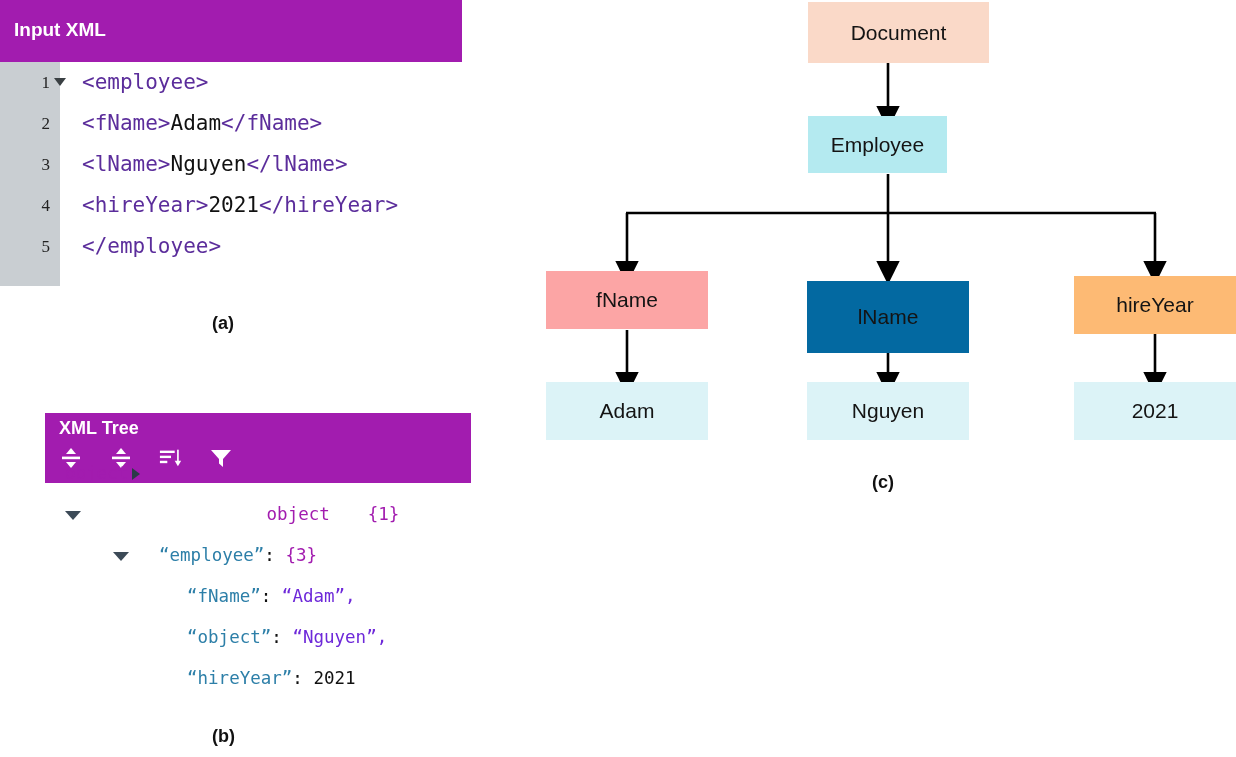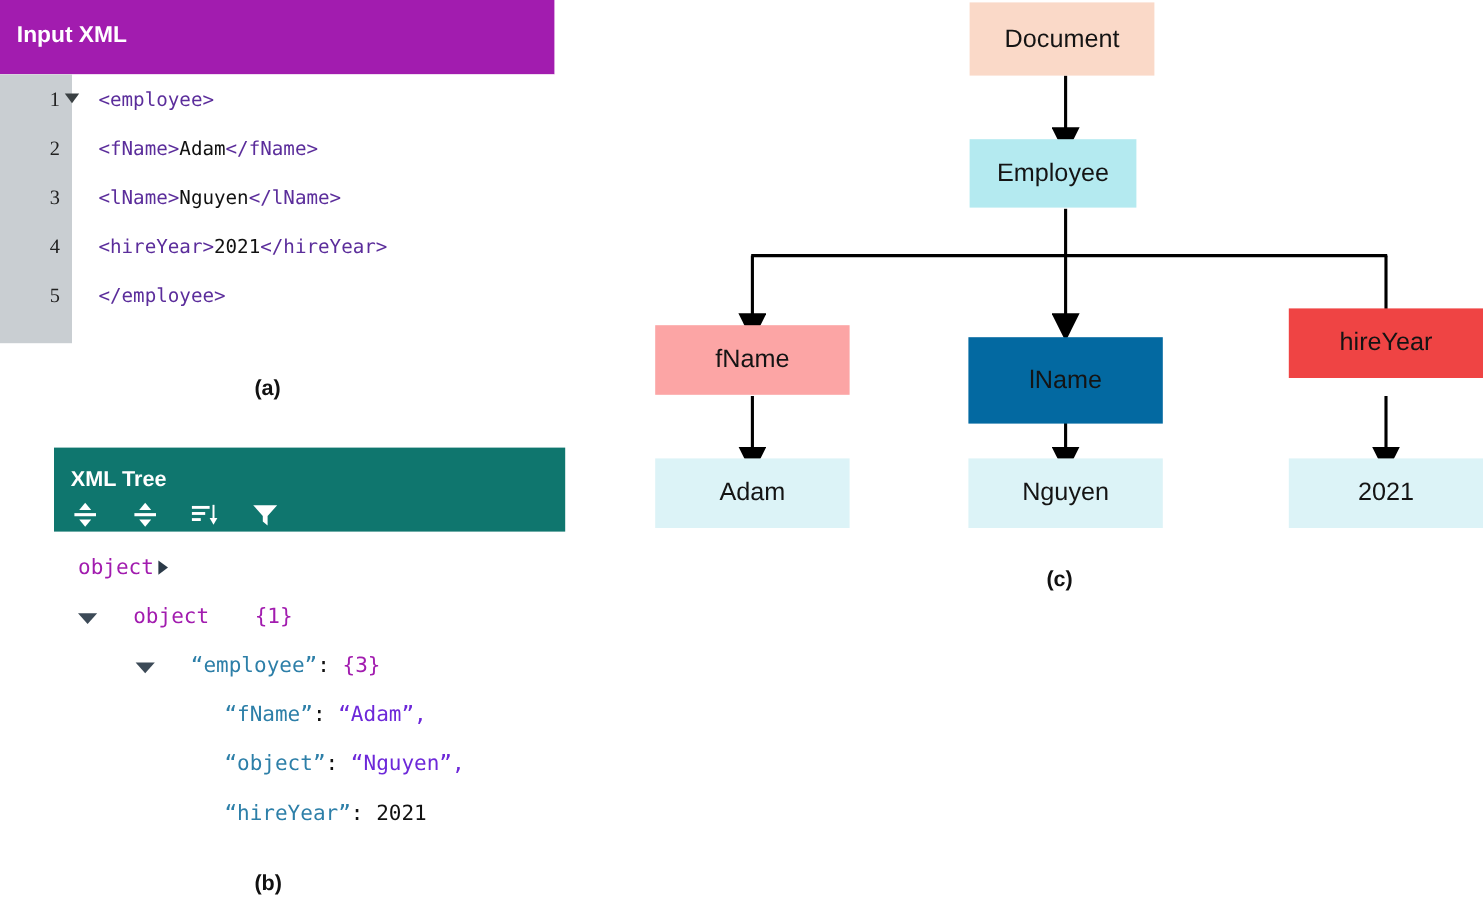--- a/index.html
+++ b/index.html
@@ -66,21 +66,21 @@
   }
   #xml-code-lines {
     position: absolute;
     left: 82px; top: 0;
     height: 224px;
   }
   .code-row {
     height: 41px;
     line-height: 41px;
     font-family: "DejaVu Sans Mono", monospace;
-    font-size: 16px;
+    font-size: 21px;
     white-space: pre;
     letter-spacing: 0px;
   }
   .tag { color: #5b2d9b; }
   .txt { color: #111111; }
 
   .fig-caption {
     position: absolute;
     font-family: "Liberation Sans", sans-serif;
     font-weight: bold;
@@ -91,24 +91,25 @@
   #caption-b { left: 212px; top: 726px; }
   #caption-c { left: 872px; top: 472px; }
 
   
   #panel-xml-tree {
     position: absolute;
     left: 45px; top: 373px;
     width: 426px;
   }
   #xml-tree-header {
-    background: #0f766e;
+    background: #a21caf;
     height: 70px;
     box-sizing: border-box;
-    padding: 17px 0 0 14px;
+    padding: 6px 0 0 14px;
+    margin-top: 40px;
   }
   #xml-tree-title {
     color: #ffffff;
     font-weight: bold;
     font-size: 18px;
     line-height: 1;
     margin-bottom: 8px;
   }
   #xml-tree-toolbar {
     display: flex;
@@ -130,21 +131,21 @@
   }
   .tree-row {
     height: 41px;
     line-height: 41px;
     font-family: "DejaVu Sans Mono", monospace;
     font-size: 17.5px;
     white-space: pre;
     position: relative;
   }
   .tree-row.root   { padding-left: 10px; }
-  .tree-row.lvl1   { padding-left: 56px; }
+  .tree-row.lvl1   { padding-left: 56px; text-align: center; }
   .tree-row.lvl2   { padding-left: 104px; }
   .tree-row.lvl3   { padding-left: 132px; }
   .k-key   { color: #2d7fa8; }
   .k-str   { color: #6d28d9; }
   .k-num   { color: #111111; }
   .k-plain { color: #a21caf; }
   .k-punct { color: #111111; }
 
   .caret-down {
     position: absolute;
@@ -177,25 +178,25 @@
     position: absolute;
     display: flex;
     align-items: center;
     justify-content: center;
     font-family: "Liberation Sans", sans-serif;
     font-size: 21px;
     color: #141414;
     box-sizing: border-box;
     pointer-events: auto;
   }
-  #node-document { left: 808px; top: 2px;   width: 154px; height: 61px; background: #fad9c8; }
+  #node-document { left: 808px; top: 2px;   width: 181px; height: 61px; background: #fad9c8; }
   #node-employee { left: 808px; top: 116px; width: 139px; height: 57px; background: #b4eaf0; }
   #node-fname    { left: 546px; top: 271px; width: 162px; height: 58px; background: #fca5a5; }
   #node-lname    { left: 807px; top: 281px; width: 162px; height: 72px; background: #0369a1; }
-  #node-hireyear { left: 1074px; top: 257px; width: 162px; height: 58px; background: #ef4444; }
+  #node-hireyear { left: 1074px; top: 276px; width: 162px; height: 58px; background: #fdba74; }
   #node-adam     { left: 546px; top: 382px; width: 162px; height: 58px; background: #dcf3f7; }
   #node-nguyen   { left: 807px; top: 382px; width: 162px; height: 58px; background: #dcf3f7; }
   #node-2021     { left: 1074px; top: 382px; width: 162px; height: 58px; background: #dcf3f7; }
 
   #dom-edges {
     position: absolute;
     left: 0; top: 0;
     width: 1236px; height: 757px;
   }
 </style>

